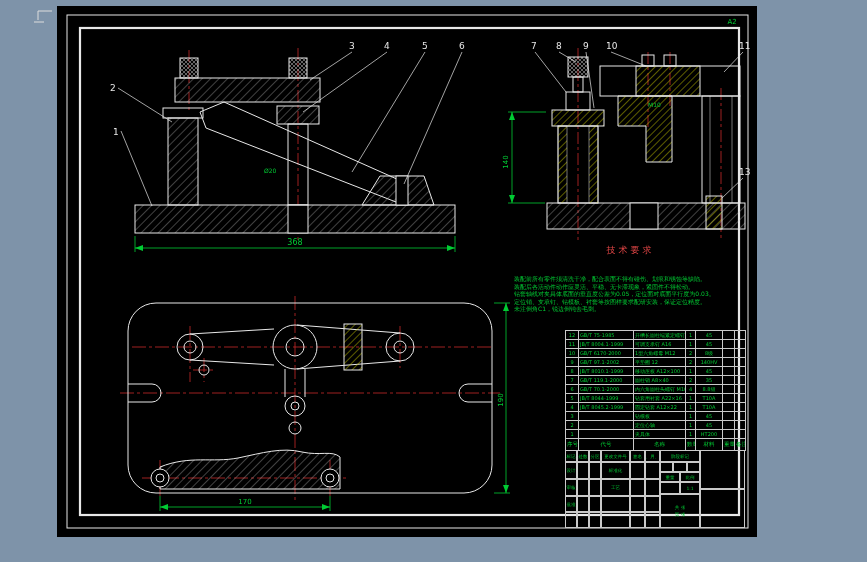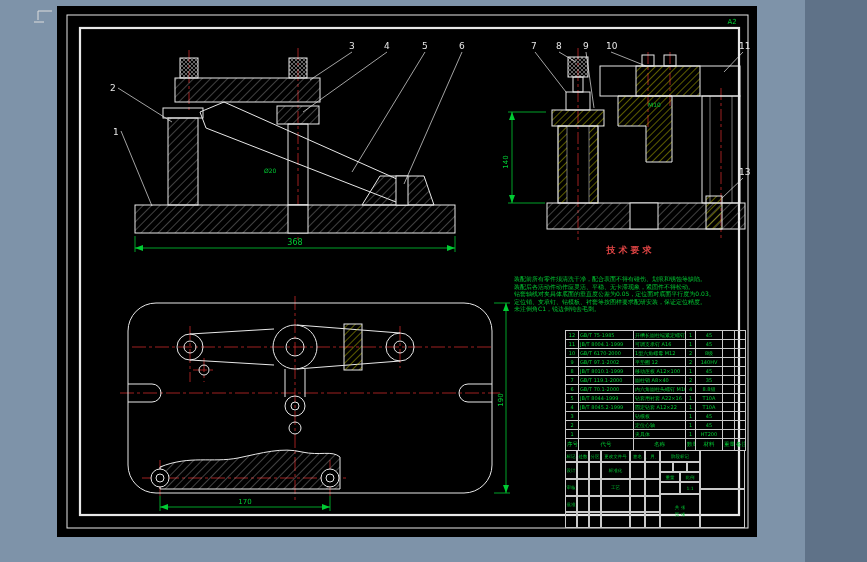--- a/index.html
+++ b/index.html
@@ -1,22 +1,22 @@
 <!DOCTYPE html>
 <html><head>
 <meta charset="utf-8">
 <style>
   html,body{margin:0;padding:0;background:#5f7288;}
-  .stage{position:relative;width:805px;height:562px;background:#7e93a9;overflow:hidden;
+  .stage{position:relative;width:867px;height:562px;background:#7e93a9;overflow:hidden;
          font-family:"DejaVu Sans",sans-serif;}
   .stage svg{position:absolute;left:0;top:0;}
   .overlay{position:absolute;z-index:5;}
   
   .techreq{left:514px;top:244px;width:233px;color:#00cc33;}
-  .techreq .tr-title{color:#e04545;font-size:9px;font-weight:bold;text-align:center;letter-spacing:3px;margin-bottom:18px;}
+  .techreq .tr-title{color:#e04545;font-size:9px;font-weight:normal;text-align:center;letter-spacing:3px;margin-bottom:18px;}
   .techreq .tr-line{font-size:6px;line-height:7.6px;white-space:nowrap;overflow:hidden;}
   
   .bom{left:565px;top:330px;width:180px;}
   .bom table{border-collapse:collapse;table-layout:fixed;width:180px;}
   .bom td{border:1px solid #c9c9c9;color:#00cc33;font-size:5px;line-height:8px;height:8px;
           padding:0 1px;overflow:hidden;white-space:nowrap;}
   .bom tr.hdr td{font-size:5.5px;height:11px;line-height:11px;text-align:center;}
   .bom td.c{text-align:center;}
   
   .tblock{left:565px;top:450px;width:180px;height:78px;display:flex;color:#00cc33;}

